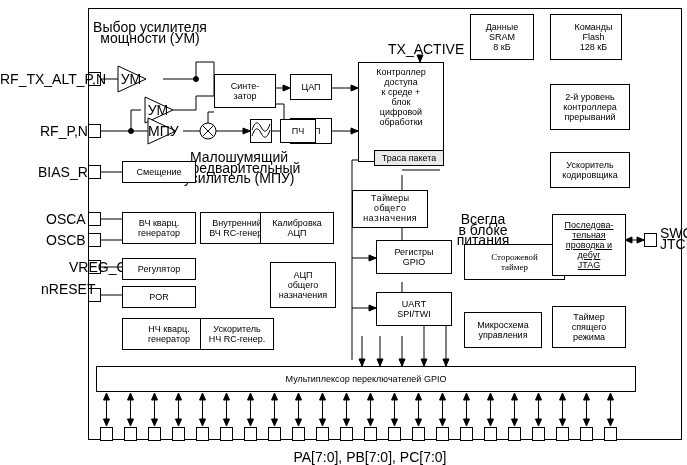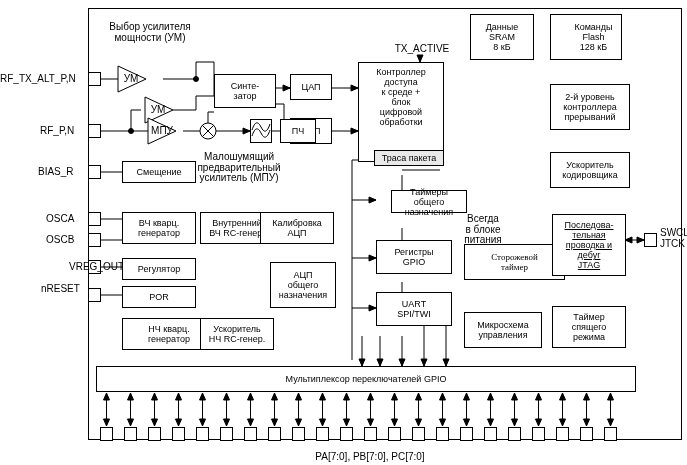--- a/index.html
+++ b/index.html
@@ -2,21 +2,21 @@
 <html><head>
 <meta charset="utf-8">
 <style>
   html,body{margin:0;padding:0;background:#ffffff;}
   body{width:687px;height:465px;position:relative;font-family:"Liberation Sans",sans-serif;color:#000;}
   #root{position:absolute;left:0;top:0;width:687px;height:465px;overflow:hidden;}
   .box{position:absolute;border:1px solid #000;background:#fff;box-sizing:border-box;
        display:flex;align-items:center;justify-content:center;text-align:center;
        font-size:9px;line-height:10px;padding:1px;}
   .pin{position:absolute;border:1px solid #000;background:#fff;box-sizing:border-box;}
-  .lbl{position:absolute;font-size:10px;line-height:10.5px;white-space:pre;}
+  .lbl{position:absolute;font-size:14px;line-height:10.5px;white-space:pre;}
   .lbl.c{text-align:center;}
   .outer{position:absolute;border:1px solid #000;box-sizing:border-box;background:#fff;}
   svg{position:absolute;left:0;top:0;width:687px;height:465px;overflow:visible;}
   .trace{background:#e9e9e9;}
 </style>
 </head>
 <body>
 
 <div id="root">
 
@@ -253,21 +253,21 @@
 кодировщика</div>
 
   <div class="box" style="left:122px;top:161px;width:74px;height:22px;">Смещение</div>
   <div class="box" style="left:122px;top:212px;width:74px;height:32px;white-space:pre;">ВЧ кварц.
 генератор</div>
   <div class="box" style="left:200px;top:212px;width:74px;height:32px;white-space:pre;">Внутренний
 ВЧ RC-генер.</div>
   <div class="box" style="left:260px;top:212px;width:74px;height:32px;white-space:pre;">Калибровка
 АЦП</div>
 
-  <div class="box" style="left:391px;top:190px;width:76px;height:23px;white-space:pre;">Таймеры
+  <div class="box" style="left:352px;top:190px;width:76px;height:38px;white-space:pre;font-family:Liberation Mono, monospace;">Таймеры
 общего
 назначения</div>
   <div class="box" style="left:376px;top:240px;width:76px;height:34px;white-space:pre;">Регистры
 GPIO</div>
   <div class="box" style="left:376px;top:292px;width:76px;height:34px;white-space:pre;">UART
 SPI/TWI</div>
 
   <div class="box" style="left:122px;top:258px;width:74px;height:22px;">Регулятор</div>
   <div class="box" style="left:122px;top:286px;width:74px;height:22px;">POR</div>
   <div class="box" style="left:122px;top:318px;width:94px;height:32px;white-space:pre;">НЧ кварц.

